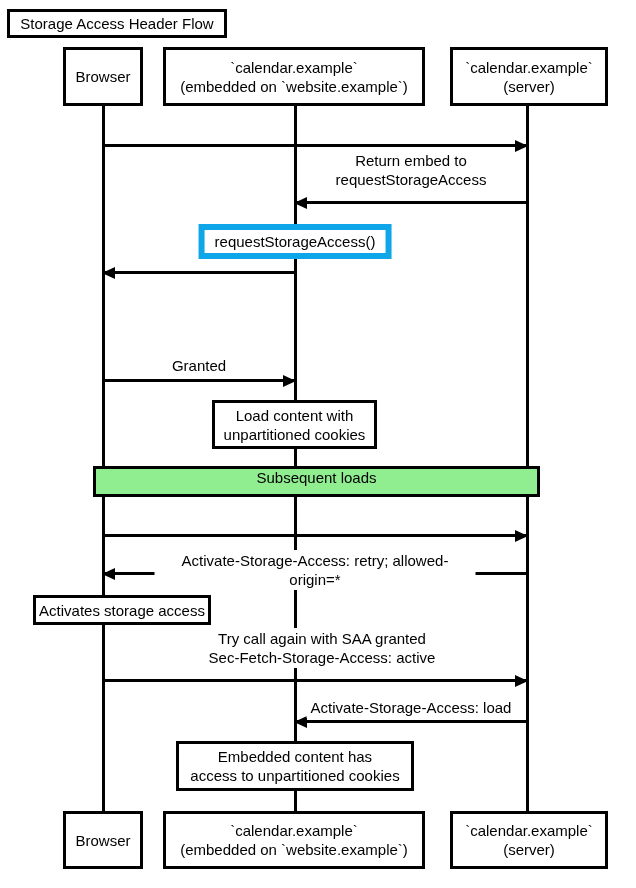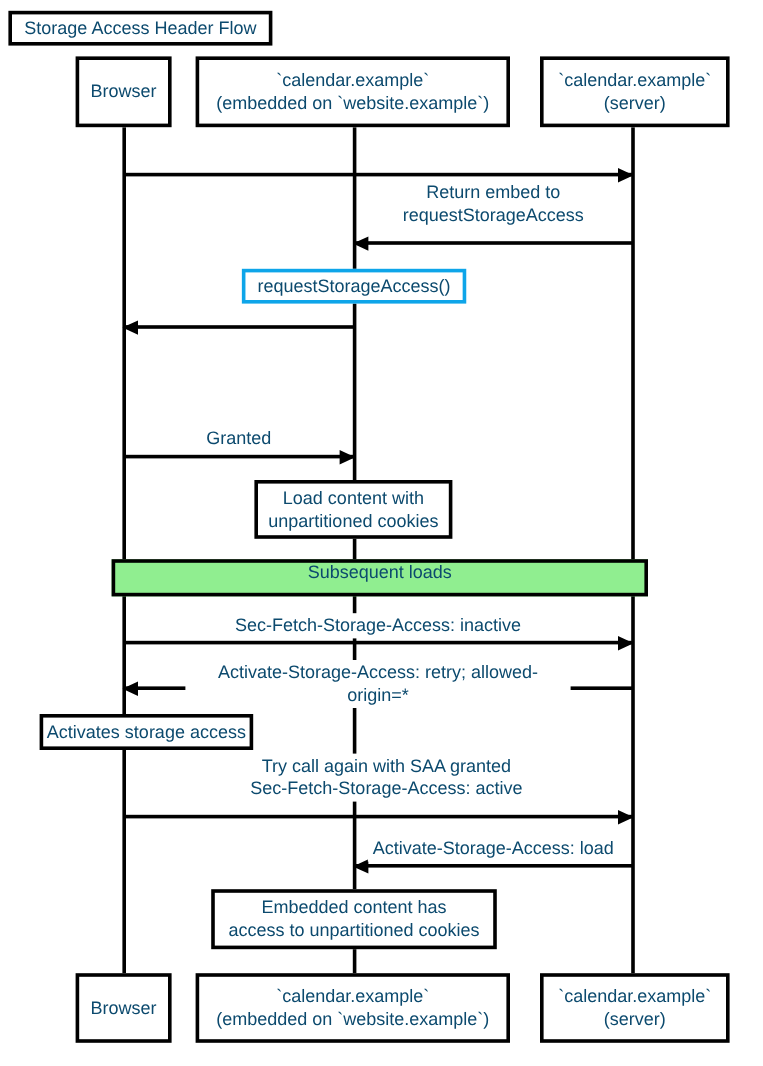--- a/index.html
+++ b/index.html
@@ -2,21 +2,21 @@
 <html><head>
 <meta charset="utf-8">
 <style>
   html, body { margin: 0; padding: 0; background: #ffffff; }
   .canvas {
     position: relative;
     width: 636px;
     height: 888px;
     background: #ffffff;
     font-family: "Liberation Sans", "DejaVu Sans", sans-serif;
-    color: #0c4a6e;
+    color: #000000;
     overflow: hidden;
   }
   .lifeline {
     position: absolute;
     top: 106px;
     height: 706px;
     width: 3px;
     background: #000000;
     z-index: 1;
   }
@@ -78,21 +78,21 @@
     transform: translateX(-50%);
     background: #ffffff;
     padding: 1px 4px;
     font-size: 15px;
     line-height: 19px;
     white-space: pre-line;
     text-align: center;
     z-index: 4;
   }
   .msg-label.boxed {
-    border: 3px solid #0ea5e9;
+    border: 6px solid #0ea5e9;
     padding: 2px 10px;
     box-sizing: border-box;
   }
   .note {
     position: absolute;
     background: #ffffff;
     border: 3px solid #000000;
     box-sizing: border-box;
     display: flex;
     align-items: center;
@@ -154,21 +154,20 @@
   <div class="msg-label" style="left:199px; top:355px;">Granted</div>
   <div class="arrow right" style="left:103px; top:379px; width:192px;"></div>
 
   <div class="note" style="left:212px; top:400px; width:165px; height:49px;">Load content with
 unpartitioned cookies</div>
 
   <div class="band">
     <span>Subsequent loads</span>
   </div>
 
-  <div class="msg-label" style="left:315px; top:511px;">Sec-Fetch-Storage-Access: inactive</div>
   <div class="arrow right" style="left:103px; top:534px; width:424px;"></div>
 
   <div class="msg-label" style="left:315px; top:550px;">Activate-Storage-Access: retry; allowed-origin=*</div>
   <div class="arrow left" style="left:103px; top:572px; width:424px;"></div>
 
   <div class="note" style="left:8px; top:595px; width:178px; height:30px;margin-left:25px;">Activates storage access</div>
 
   <div class="msg-label" style="left:322px; top:628px;">Try call again with SAA granted
 Sec-Fetch-Storage-Access: active</div>
   <div class="arrow right" style="left:103px; top:679px; width:424px;"></div>

